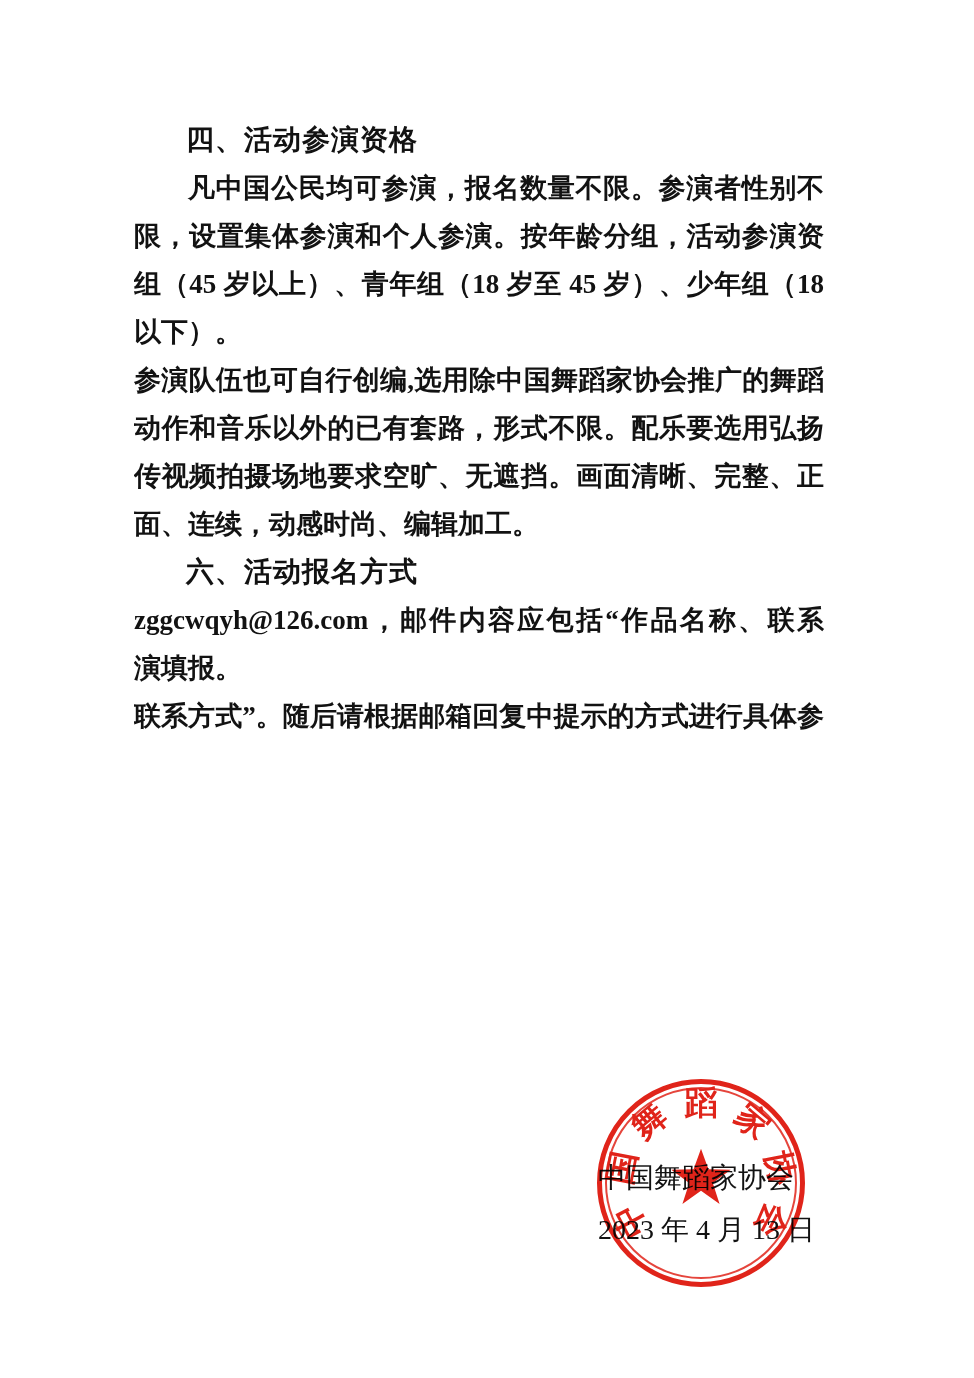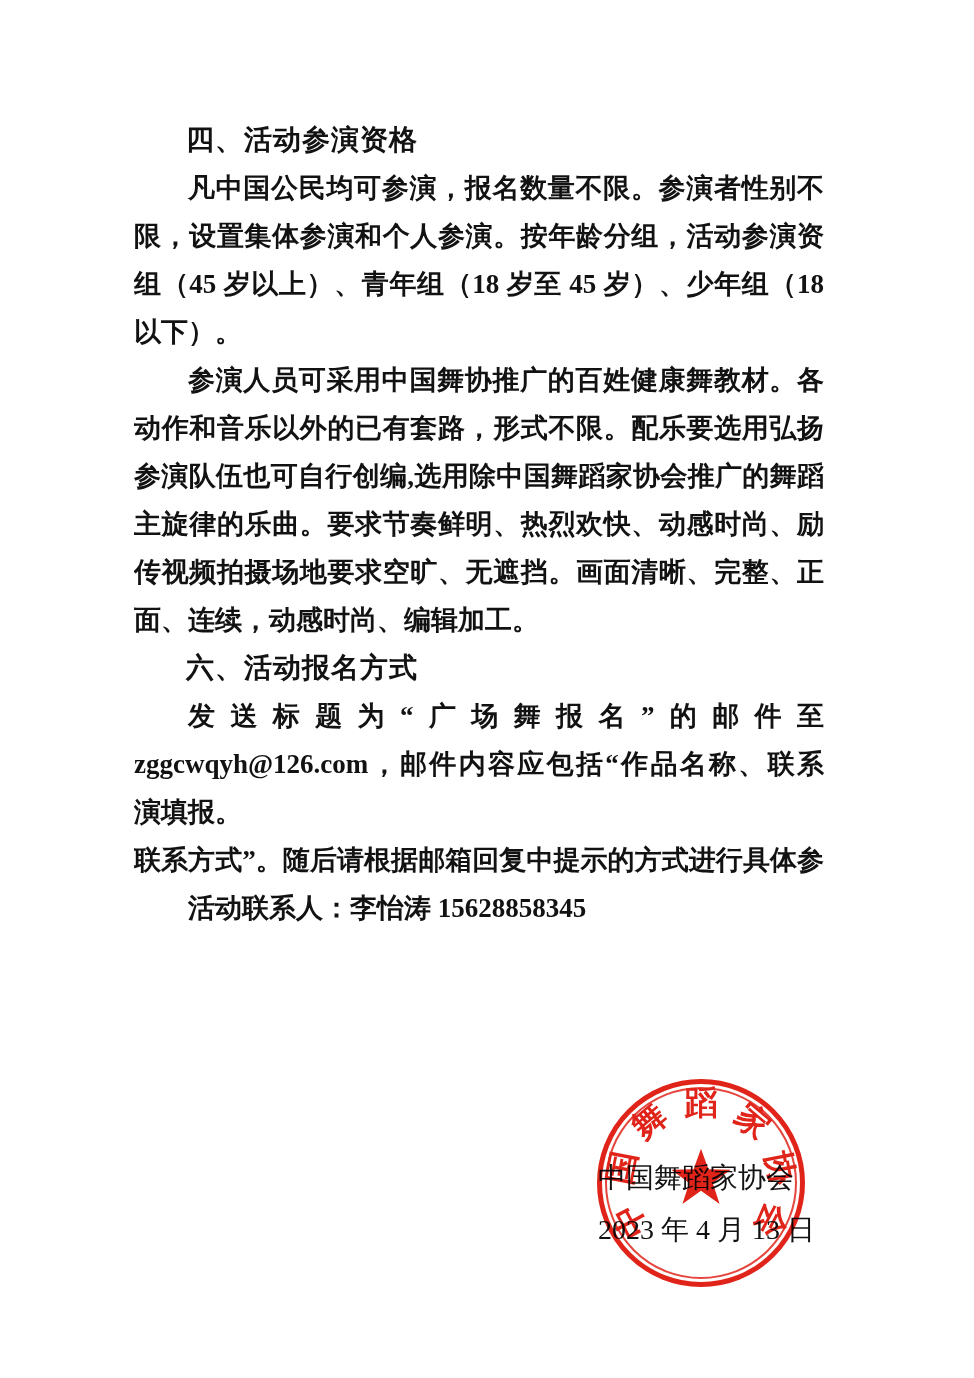--- a/index.html
+++ b/index.html
@@ -65,34 +65,30 @@
 <div class="page">
 
   <div class="content">
 
     <h2 class="heading">四、活动参演资格</h2>
     <div class="line first">凡中国公民均可参演，报名数量不限。参演者性别不</div>
     <div class="line">限，设置集体参演和个人参演。按年龄分组，活动参演资格</div>
     <div class="line">组（45 岁以上）、青年组（18 岁至 45 岁）、少年组（18 岁</div>
     <div class="line last">以下）。</div>
 
-    <div class="line first">参演人员可采用中国舞协推广的百姓健康舞教材。各</div>
+    <div class="line">参演队伍也可自行创编,选用除中国舞蹈家协会推广的舞蹈</div>
     <div class="line">动作和音乐以外的已有套路，形式不限。配乐要选用弘扬</div>
-    <div class="line">参演队伍也可自行创编,选用除中国舞蹈家协会推广的舞蹈</div>
-    <div class="line">主旋律的乐曲。要求节奏鲜明、热烈欢快、动感时尚、励</div>
     <div class="line">传视频拍摄场地要求空旷、无遮挡。画面清晰、完整、正</div>
     <div class="line last">面、连续，动感时尚、编辑加工。</div>
 
     <h2 class="heading">六、活动报名方式</h2>
-    <div class="line first">发送标题为“广场舞报名”的邮件至</div>
     <div class="line">zggcwqyh@126.com，邮件内容应包括“作品名称、联系人、</div>
     <div class="line last">演填报。</div>
     <div class="line">联系方式”。随后请根据邮箱回复中提示的方式进行具体参</div>
 
-    <div class="line first last">活动联系人：李怡涛 15628858345</div>
   </div>
 
   <div class="signature">
     <div class="sig-line">中国舞蹈家协会</div>
     <div class="sig-line">2023 年 4 月 13 日</div>
   </div>
 
   <div class="seal">
     <div class="seal-ring-outer"></div>
     <div class="seal-ring-inner"></div>

